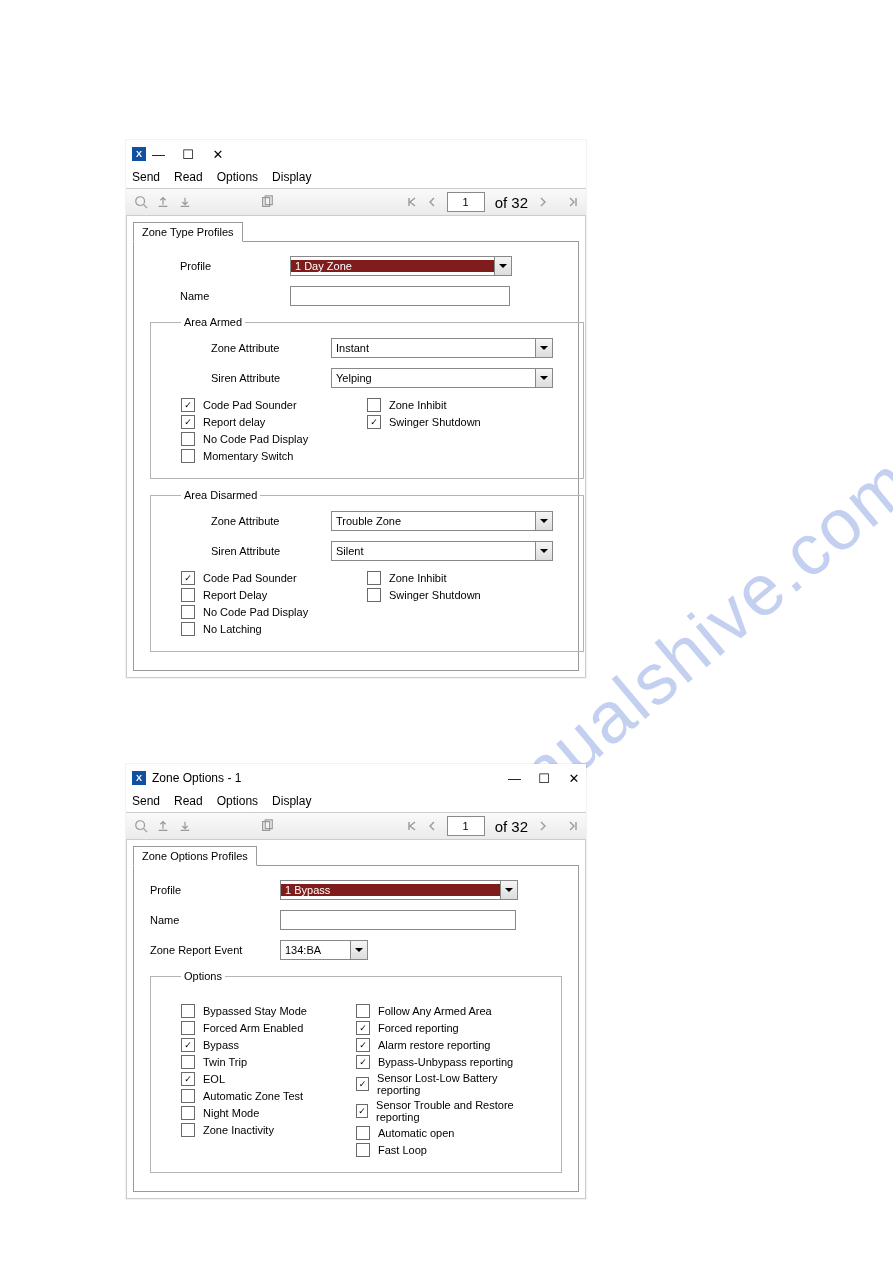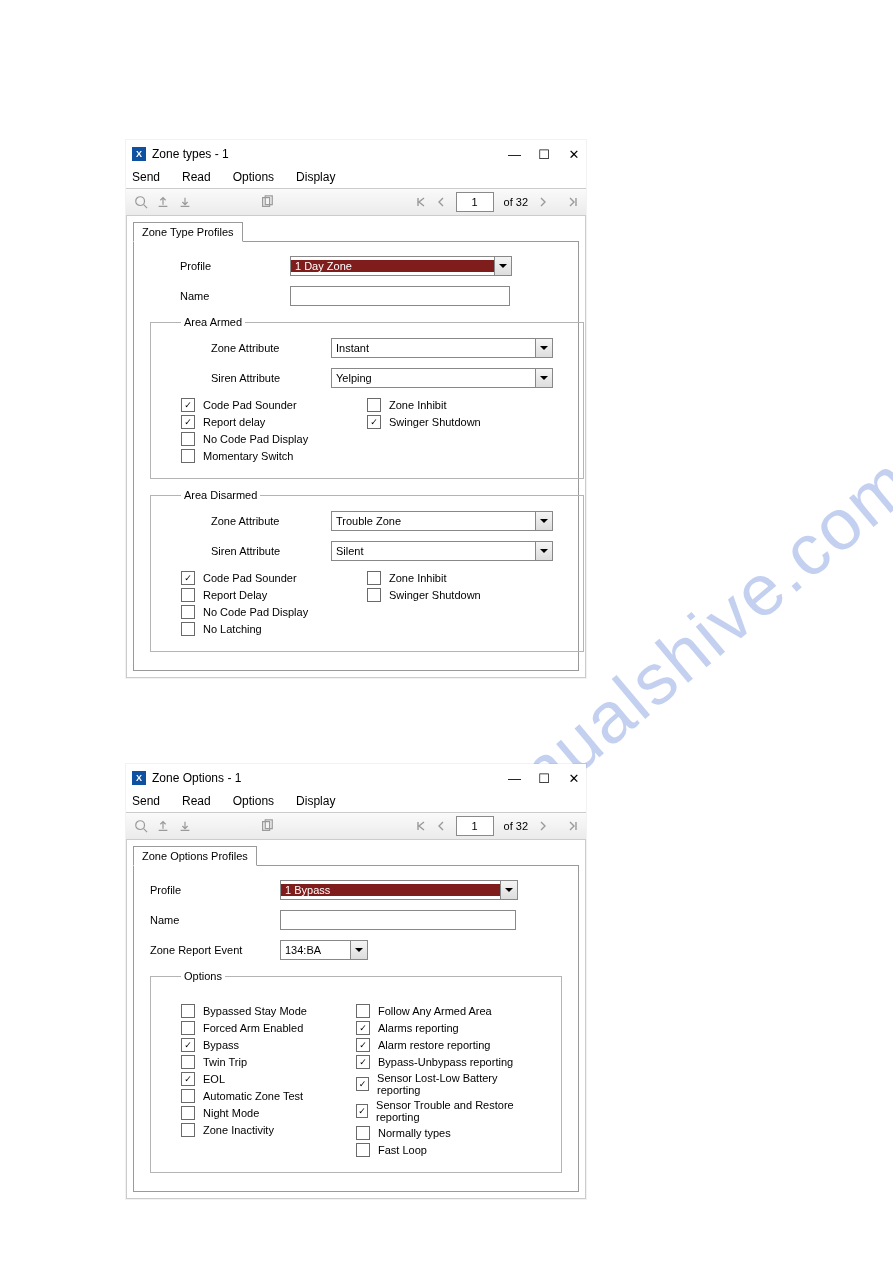--- a/index.html
+++ b/index.html
@@ -2,31 +2,31 @@
 <html><head>
 <meta charset="utf-8">
 <style>
 body{margin:0;background:#fff;font-family:Tahoma,Arial,sans-serif;font-size:11px;color:#000;width:893px;height:1263px;position:relative}
 .window{position:absolute;background:#fff;box-shadow:0 0 0 1px rgba(0,0,0,.05)}
 .titlebar{display:flex;align-items:center;padding:4px 6px;height:20px}
 .appicon{width:14px;height:14px;background:#1050a0;margin-right:6px;display:flex;align-items:center;justify-content:center;color:#fff;font-size:9px;font-weight:bold}
 .ttl{flex:1;font-size:12px}
 .winbtns{display:flex;gap:18px;font-size:13px;font-family:Arial}
 .winbtn{width:12px;text-align:center;cursor:default}
-.menubar{display:flex;gap:22px;padding:2px 6px 4px;font-size:12px}
+.menubar{display:flex;gap:14px;padding:2px 6px 4px;font-size:12px}
 .menubar span{cursor:default}
 .toolbar{background:linear-gradient(#fafafa,#ebebeb);border:1px solid #ccc;border-left:none;border-right:none;height:26px;display:flex;align-items:center;padding:0 4px}
 .tbtn{width:22px;height:22px;display:flex;align-items:center;justify-content:center;color:#9a9a9a;font-size:14px}
 .tbtn svg{width:14px;height:14px;stroke:#9a9a9a;fill:none;stroke-width:1.4}
 .spacer{flex:1}
 .pager{display:flex;align-items:center;gap:2px}
 .pgbtn{width:18px;height:18px;display:flex;align-items:center;justify-content:center;color:#9a9a9a;font-size:12px}
 .pgbtn svg{width:10px;height:10px;stroke:#9a9a9a;fill:none;stroke-width:1.4}
 .pginput{width:36px;height:18px;border:1px solid #8a8a8a;text-align:center;font-size:11px;margin:0 4px;display:flex;align-items:center;justify-content:center;background:#fff}
-.pgcnt{font-size:11px;margin:0 4px}
+.pgcnt{font-size:15px;margin:0 4px}
 .body{border:1px solid #ccc;border-top:none;padding:6px}
 .tab{display:inline-block;border:1px solid #9a9a9a;border-bottom:1px solid #fff;padding:3px 8px;font-size:11px;background:#fff;position:relative;z-index:1}
 .tabpanel{border:1px solid #9a9a9a;margin-top:-1px;padding:14px 16px 18px;background:#fff}
 .row{display:flex;align-items:center;margin-bottom:10px}
 .lbl{width:110px}
 .lbl2{width:120px}
 .txt{border:1px solid #888;height:18px;flex:0 0 auto;background:#fff;padding:0 4px;display:flex;align-items:center}
 .sel{border:1px solid #888;height:18px;display:flex;align-items:center;background:#fff;position:relative}
 .sel .selval{flex:1;padding:0 4px}
 .sel .selbtn{width:16px;height:100%;background:linear-gradient(#f5f5f5,#ddd);border-left:1px solid #888;display:flex;align-items:center;justify-content:center}
@@ -42,21 +42,20 @@
 .watermark{position:absolute;font-size:72px;color:#5a7ad4;opacity:.35;transform:rotate(-40deg);pointer-events:none;font-family:Arial;font-weight:400;letter-spacing:2px}
 </style>
 </head>
 <body>
 
 <div class="watermark" style="left:380px;top:620px">manualshive.com</div>
 
 <div class="window" style="left:126px;top:140px;width:460px">
   <div class="titlebar">
     <div class="appicon">X</div>
-    <div class="ttl">Zone types - 1</div>
     <div class="winbtns">
       <div class="winbtn">—</div>
       <div class="winbtn">☐</div>
       <div class="winbtn">✕</div>
     </div>
   </div>
   <div class="menubar">
     <span>Send</span>
     <span>Read</span>
     <span>Options</span>
@@ -380,41 +379,41 @@
                 <span>Zone Inactivity</span>
               </div>
           </div>
           <div class="col">
             <div class="cb">
                 <div class="cbx"></div>
                 <span>Follow Any Armed Area</span>
               </div>
             <div class="cb">
                 <div class="cbx ck"></div>
-                <span>Alarms reporting</span>
+                <span>Forced reporting</span>
               </div>
             <div class="cb">
                 <div class="cbx ck"></div>
                 <span>Alarm restore reporting</span>
               </div>
             <div class="cb">
                 <div class="cbx ck"></div>
                 <span>Bypass-Unbypass reporting</span>
               </div>
             <div class="cb">
                 <div class="cbx ck"></div>
                 <span>Sensor Lost-Low Battery reporting</span>
               </div>
             <div class="cb">
                 <div class="cbx ck"></div>
                 <span>Sensor Trouble and Restore reporting</span>
               </div>
             <div class="cb">
                 <div class="cbx"></div>
-                <span>Normally types</span>
+                <span>Automatic open</span>
               </div>
             <div class="cb">
                 <div class="cbx"></div>
                 <span>Fast Loop</span>
               </div>
           </div>
         </div>
       </fieldset>
     </div>
   </div>

